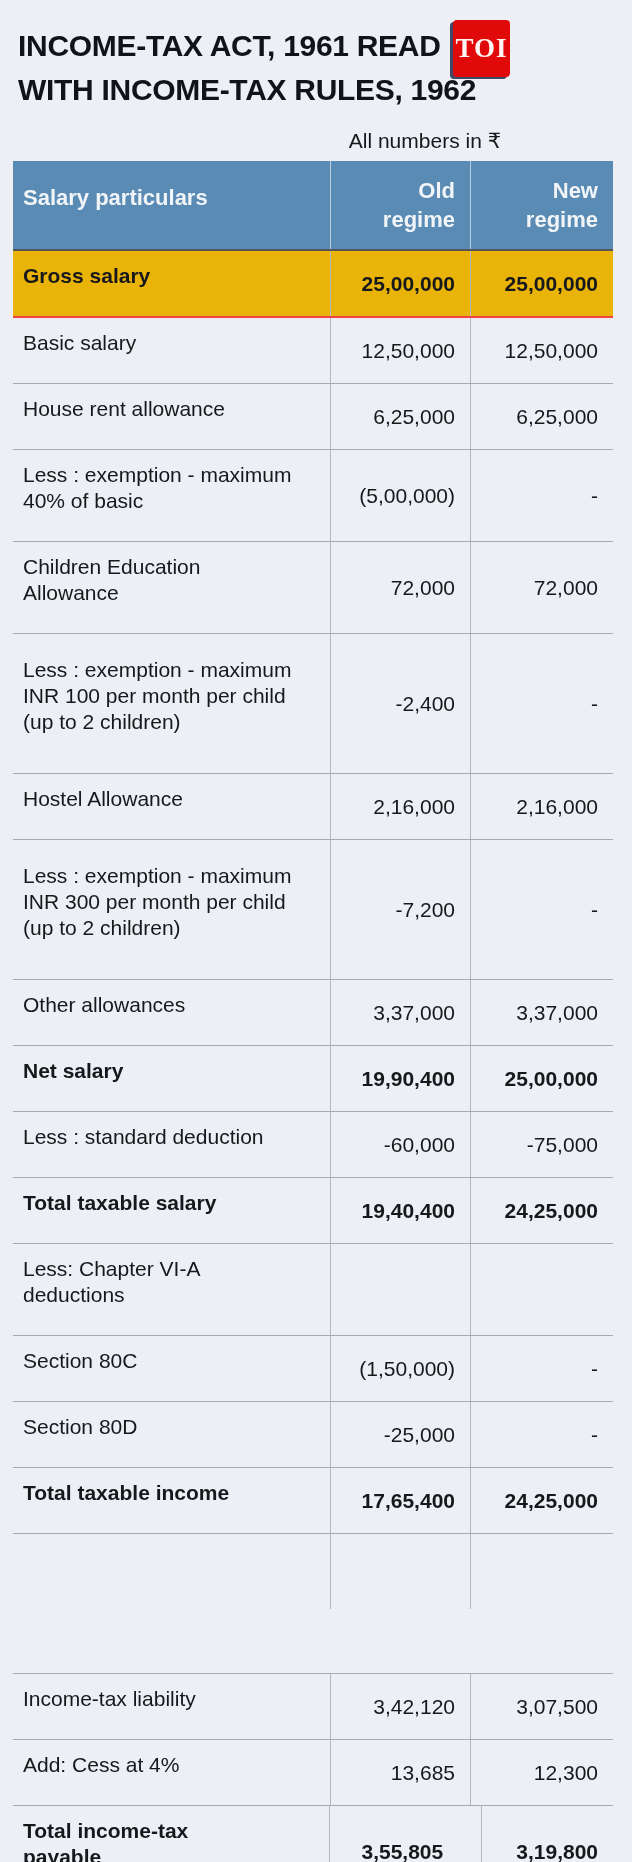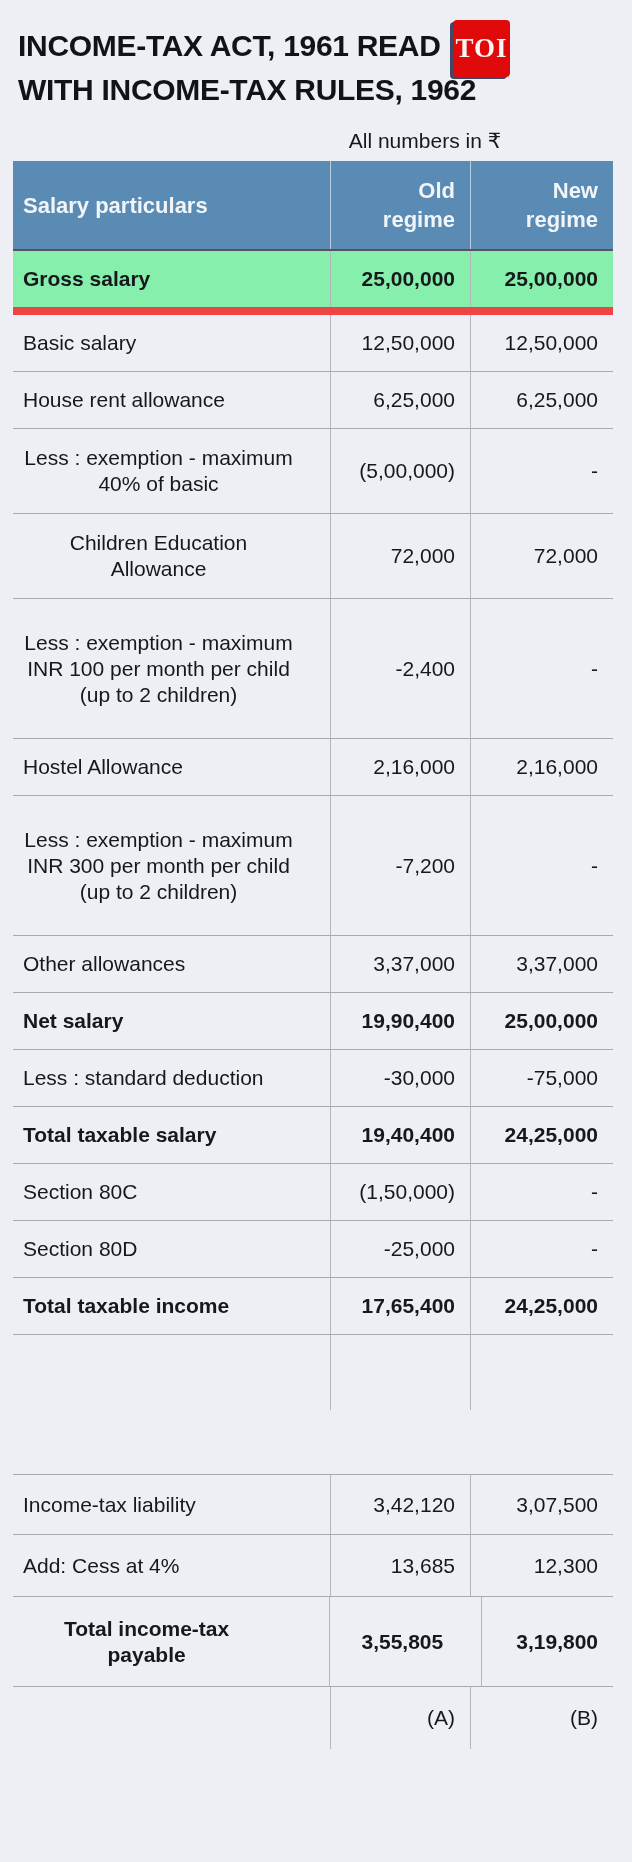--- a/index.html
+++ b/index.html
@@ -44,34 +44,34 @@
     text-align:right;
     font-size:21px;
     line-height:26px;
     color:#17181c;
   }
 
   .tbl { margin-left:13px; width:600px; }
 
   .tr { display:flex; align-items:stretch; border-bottom:1px solid #a7a9b0; background:transparent; }
   .td { display:flex; align-items:center; font-size:21px; line-height:26px; }
-  .td.label { width:317px; padding:12px 36px 12px 10px;text-align:center; }
+  .td.label { width:317px; padding:12px 36px 27px 10px; }
   .td.num   { width:140px; justify-content:flex-end; padding-right:15px; border-left:1px solid #b4b6bd; text-align:right; }
   .td.num:last-child { width:143px; }
 
   
   .thead { min-height:90px; background:#5a8bb5; border-bottom:2px solid #54555c; }
   .thead .td { color:#f2f5f8; font-weight:700; font-size:22px; line-height:29px; }
   .thead .td.num { border-left:1px solid rgba(238,243,248,0.65); white-space:pre-line; }
 
   
   .h1 { min-height:57px; }
   .h2 { min-height:85px; }
   .h4 { min-height:140px; }
-  .yellow { background:#86efac; min-height:64px; border-bottom:8px solid #ef4444; }
+  .yellow { background:#eab308; min-height:64px; border-bottom:2px solid #ef4444; }
   .bold .td { font-weight:700; }
 
   .tail { min-height:75px; border-bottom:none; }
   .gap  { height:64px; }
 
   .tbl2 { margin-left:13px; width:600px; border-top:1px solid #a7a9b0; }
   .r-liability { min-height:60px; }
   .r-cess      { min-height:62px; }
   .r-payable   { min-height:90px;gap:23px; }
   .r-ab        { min-height:62px; border-bottom:none; }
@@ -155,30 +155,35 @@
     </div>
 
     <div class="tr h1 bold">
       <div class="td label">Net salary</div>
       <div class="td num">19,90,400</div>
       <div class="td num">25,00,000</div>
     </div>
 
     <div class="tr h1">
       <div class="td label">Less : standard deduction</div>
-      <div class="td num">-30,000</div>
+      <div class="td num">-60,000</div>
       <div class="td num">-75,000</div>
     </div>
 
     <div class="tr h1 bold">
       <div class="td label">Total taxable salary</div>
       <div class="td num">19,40,400</div>
       <div class="td num">24,25,000</div>
     </div>
 
+    <div class="tr h2">
+      <div class="td label">Less: Chapter VI-A deductions</div>
+      <div class="td num"></div>
+      <div class="td num"></div>
+    </div>
 
     <div class="tr h1">
       <div class="td label">Section 80C</div>
       <div class="td num">(1,50,000)</div>
       <div class="td num">-</div>
     </div>
 
     <div class="tr h1">
       <div class="td label">Section 80D</div>
       <div class="td num">-25,000</div>

